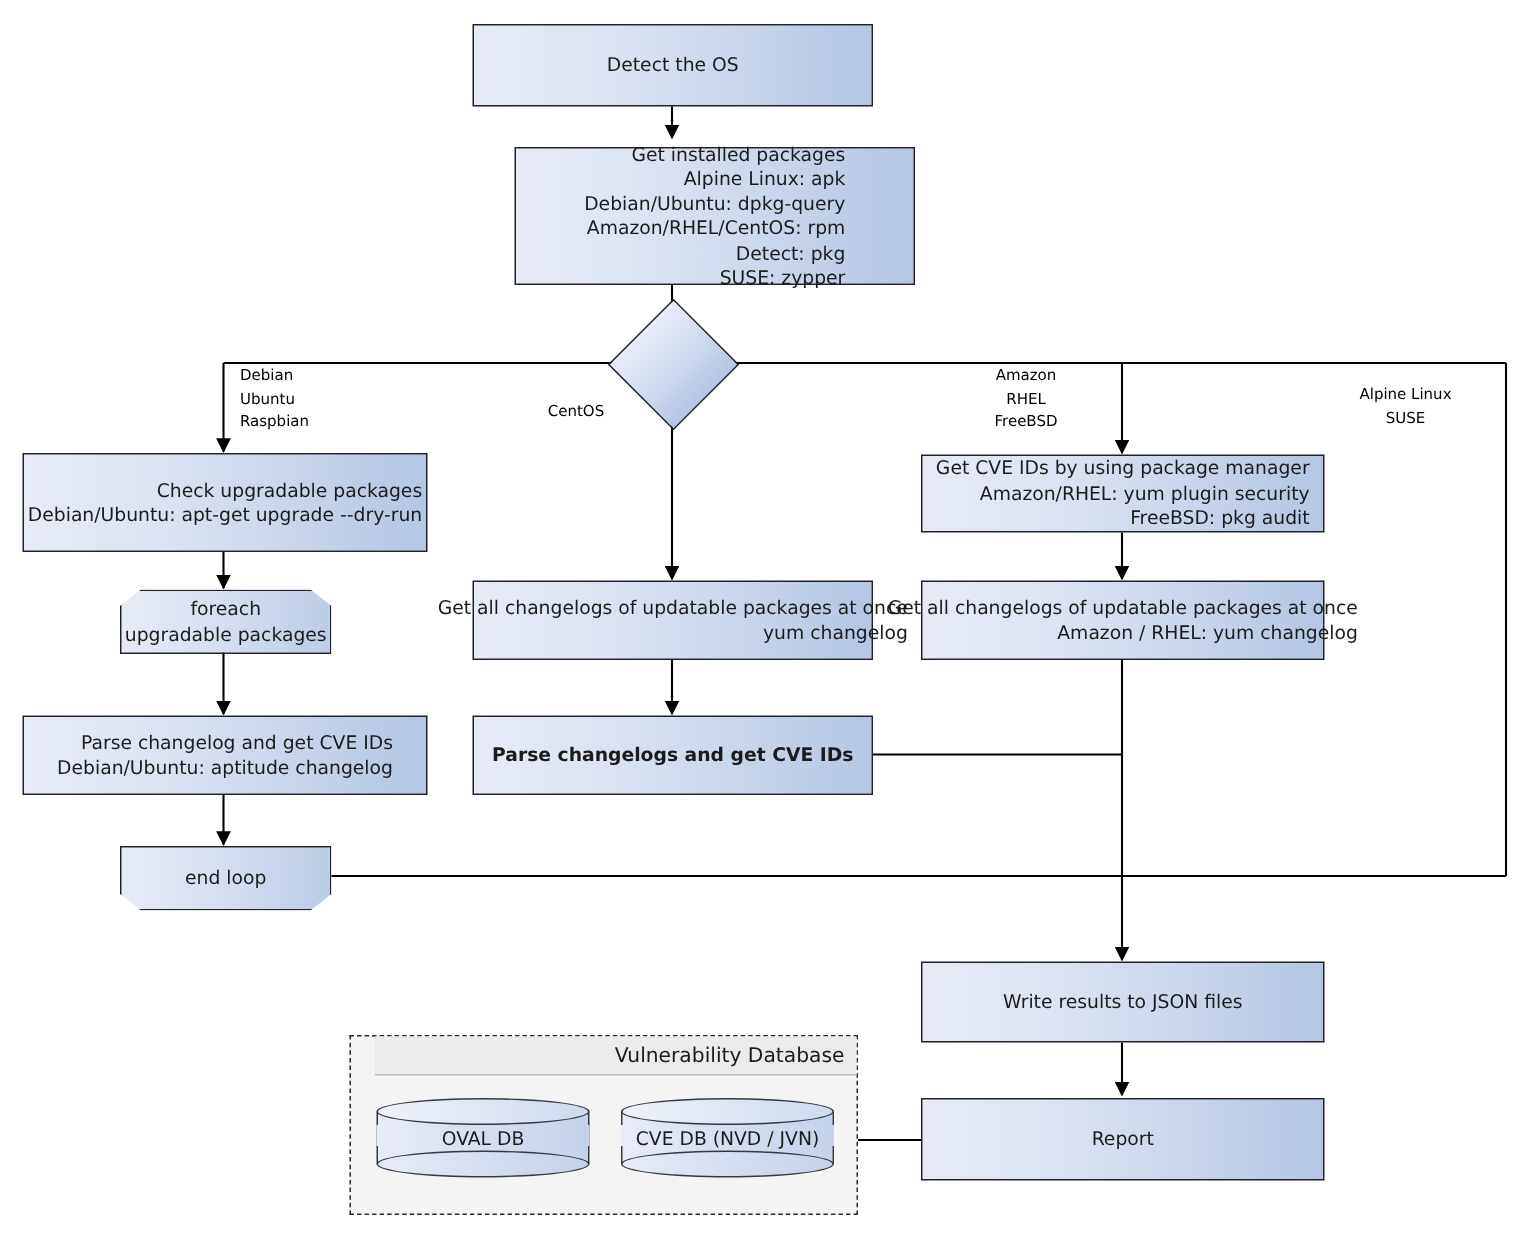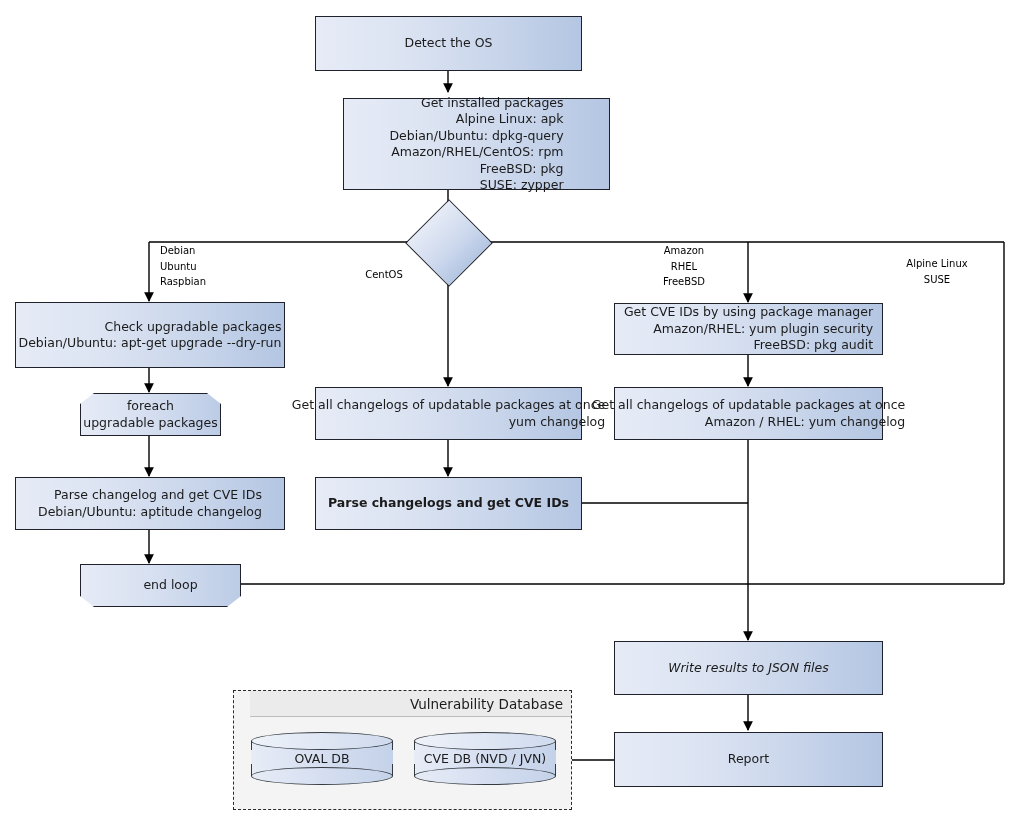--- a/index.html
+++ b/index.html
@@ -72,21 +72,20 @@
     color: #1b1b1b;
     background: linear-gradient(to right, #e6ebf6 0%, #d7e0f1 45%, #bccce6 100%);
     border: 1px solid #20222b;
   }
   .loop-start {
     border-radius: 0;
     clip-path: polygon(14px 0, calc(100% - 14px) 0, 100% 11px, 100% 100%, 0 100%, 0 11px);
   }
   .loop-end {
     clip-path: polygon(0 0, 100% 0, 100% calc(100% - 11px), calc(100% - 14px) 100%, 14px 100%, 0 calc(100% - 11px));
-    padding-left: 20px;
   }
 
   
   .blabel {
     position: absolute;
     font-size: 10px;
     line-height: 15.5px;
     color: #000000;
     white-space: pre-line;
   }
@@ -213,21 +212,21 @@
   <div class="node proc" style="left:315px; top:16px; width:267px; height:55px;">
     <span class="txt">Detect the OS</span>
   </div>
 
   <div class="node proc" style="left:315px; top:98px; width:267px; height:92px;margin-left:28px;">
     <span class="txt">
       <span>Get installed packages</span><br>
       <span>Alpine Linux: apk</span><br>
       <span>Debian/Ubuntu: dpkg-query</span><br>
       <span>Amazon/RHEL/CentOS: rpm</span><br>
-      <span>FreeBSD: pkg</span><br>
+      <span>Detect: pkg</span><br>
       <span>SUSE: zypper</span>
     </span>
   </div>
 
   <div class="diamond" style="left:418px; top:212px; width:60px; height:60px;"></div>
 
   <div class="blabel left-al" style="left:160px; top:243px; width:110px;">Debian
 Ubuntu
 Raspbian</div>
   <div class="blabel right-al" style="left:330px; top:267px; width:108px;">CentOS</div>
@@ -281,21 +280,21 @@
     </span>
   </div>
 
   <div class="node proc overflow" style="left:614px; top:387px; width:269px; height:53px;">
     <span class="txt" style="top:9px;">
       <span>Get all changelogs of updatable packages at once</span><br>
       <span>Amazon / RHEL: yum changelog</span>
     </span>
   </div>
 
-  <div class="node proc" style="left:614px; top:641px; width:269px; height:54px;font-style:italic;">
+  <div class="node proc" style="left:614px; top:641px; width:269px; height:54px;">
     <span class="txt">Write results to JSON files</span>
   </div>
 
   <div class="node proc" style="left:614px; top:732px; width:269px; height:55px;">
     <span class="txt">Report</span>
   </div>
 
   <div class="vdb" style="left:233px; top:690px; width:339px; height:120px;">
     <div class="vdb-title">Vulnerability Database</div>
 

